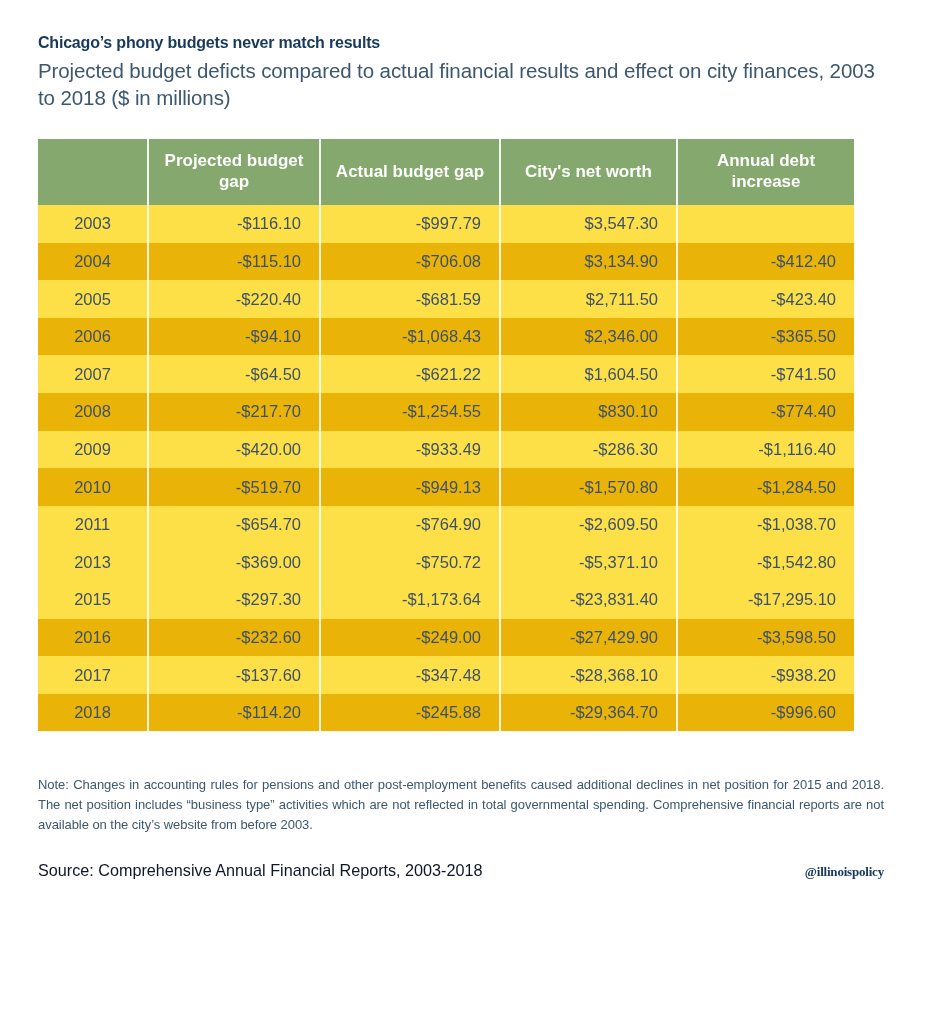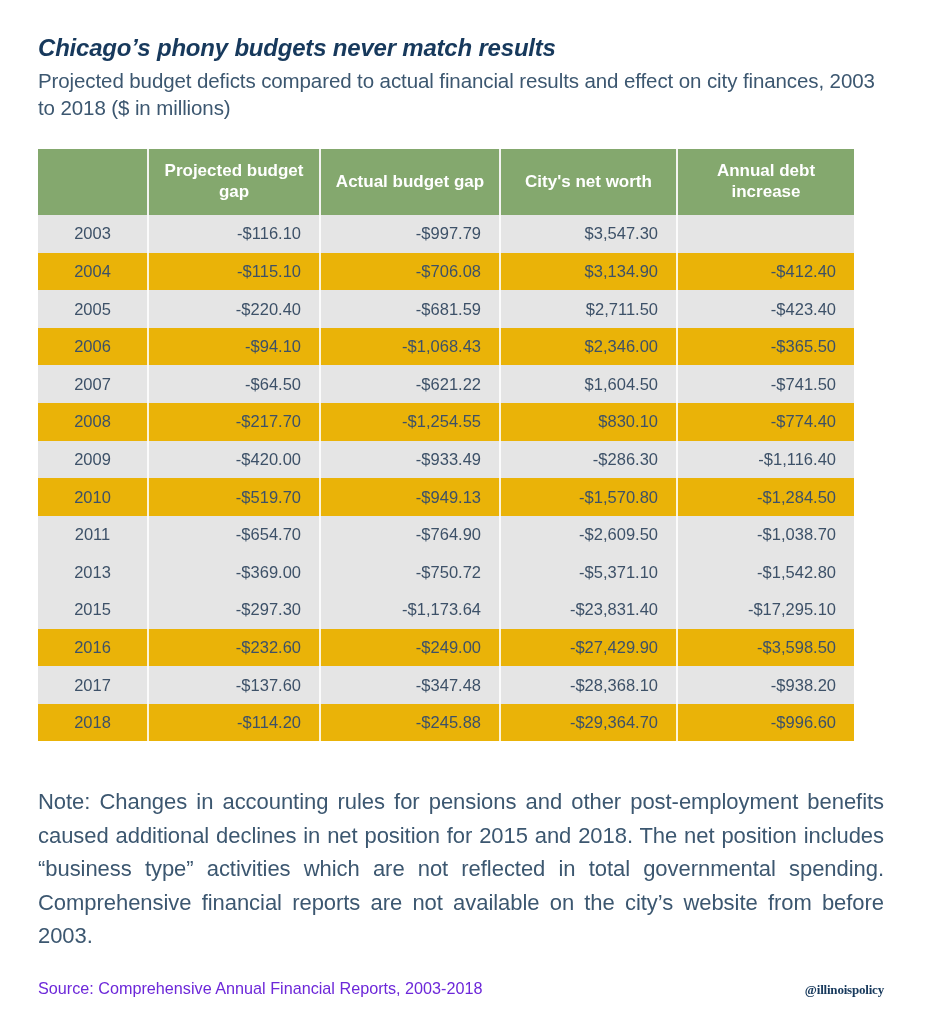--- a/index.html
+++ b/index.html
@@ -21,27 +21,26 @@
     box-sizing: border-box;
     padding: 0 38px;
     background: #fff;
   }
 
   
   .header-block {
     padding-top: 33px;
   }
   .chart-title {
-    font-size: 24px;
+    font-size: 16px;
     font-weight: bold;
     color: #17395c;
     letter-spacing: -0.2px;
     line-height: 1.25;
     margin: 0 0 4px 0;
-    font-style: italic;
   }
   .chart-subtitle {
     font-size: 20.5px;
     font-weight: normal;
     color: #3c5770;
     line-height: 1.32;
     margin: 0;
     max-width: 860px;
     letter-spacing: -0.1px;
   }
@@ -89,44 +88,44 @@
     white-space: nowrap;
   }
   tbody td:last-child { border-right: none; }
   tbody td.year-cell {
     text-align: center;
     padding: 0 8px;
   }
   tbody td.num-cell {
     text-align: right;
   }
-  tbody tr.row-odd  td { background: #e5e5e5; }
+  tbody tr.row-odd  td { background: #fde047; }
   tbody tr.row-even td { background: #eab308; }
 
   
   .note {
     margin-top: 44px;
     width: 846px;
-    font-size: 22px;
+    font-size: 13px;
     line-height: 1.52;
     color: #3c5770;
     text-align: justify;
     text-justify: inter-word;
     letter-spacing: -0.05px;
   }
   .source-row {
     margin-top: 26px;
     display: flex;
     align-items: baseline;
     justify-content: space-between;
     width: 846px;
   }
   .source-text {
     font-size: 16.2px;
-    color: #6d28d9;
+    color: #0f172a;
   }
   .brand {
     font-size: 13px;
     font-weight: bold;
     color: #17395c;
     letter-spacing: -0.2px;
     font-family: Liberation Serif, serif;
   }
 </style>
 </head>

